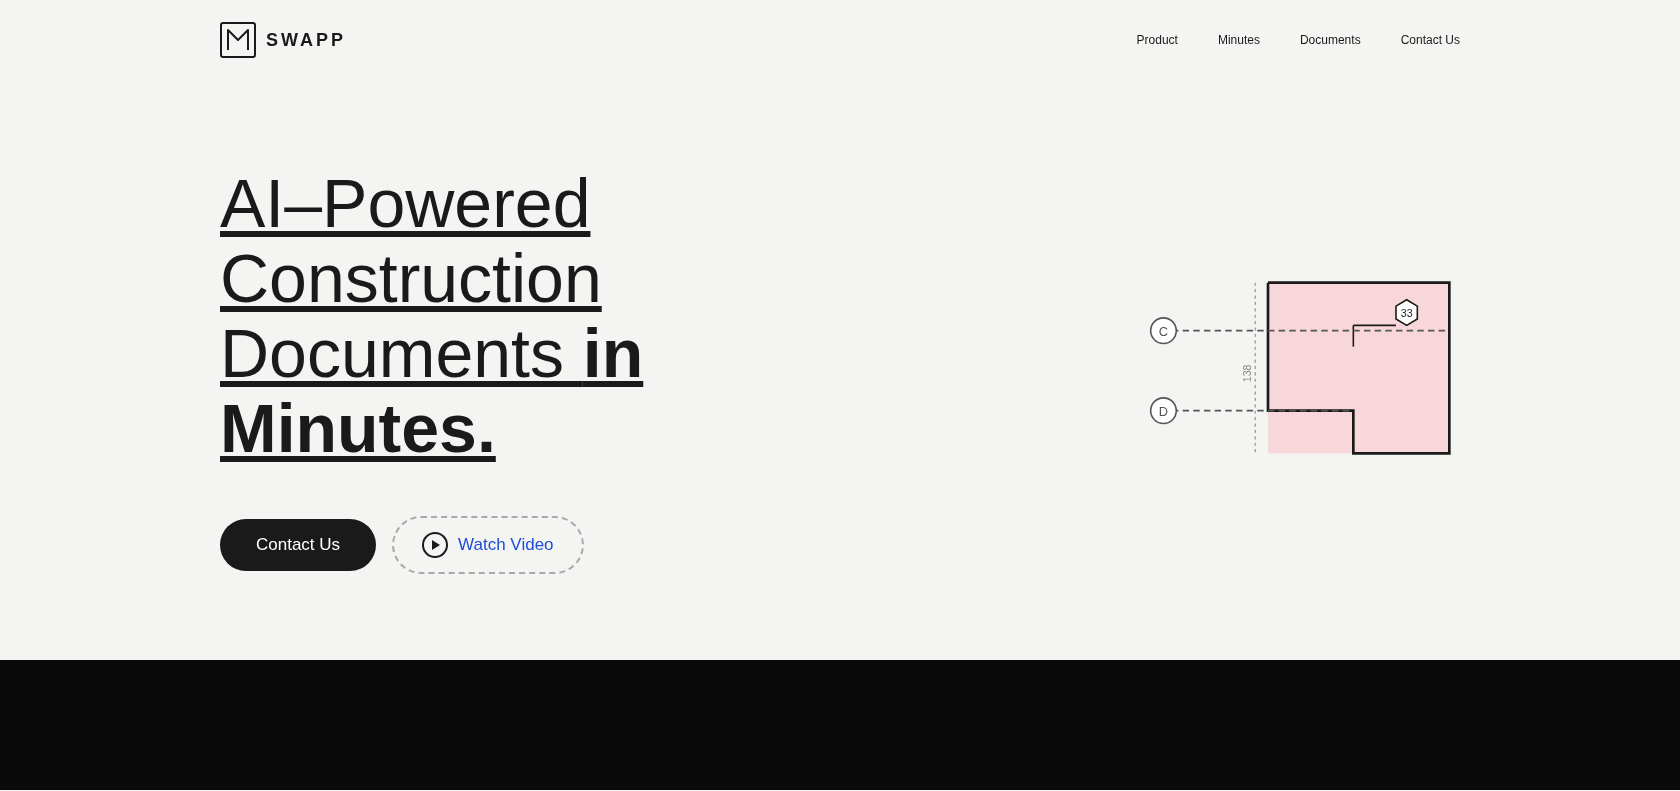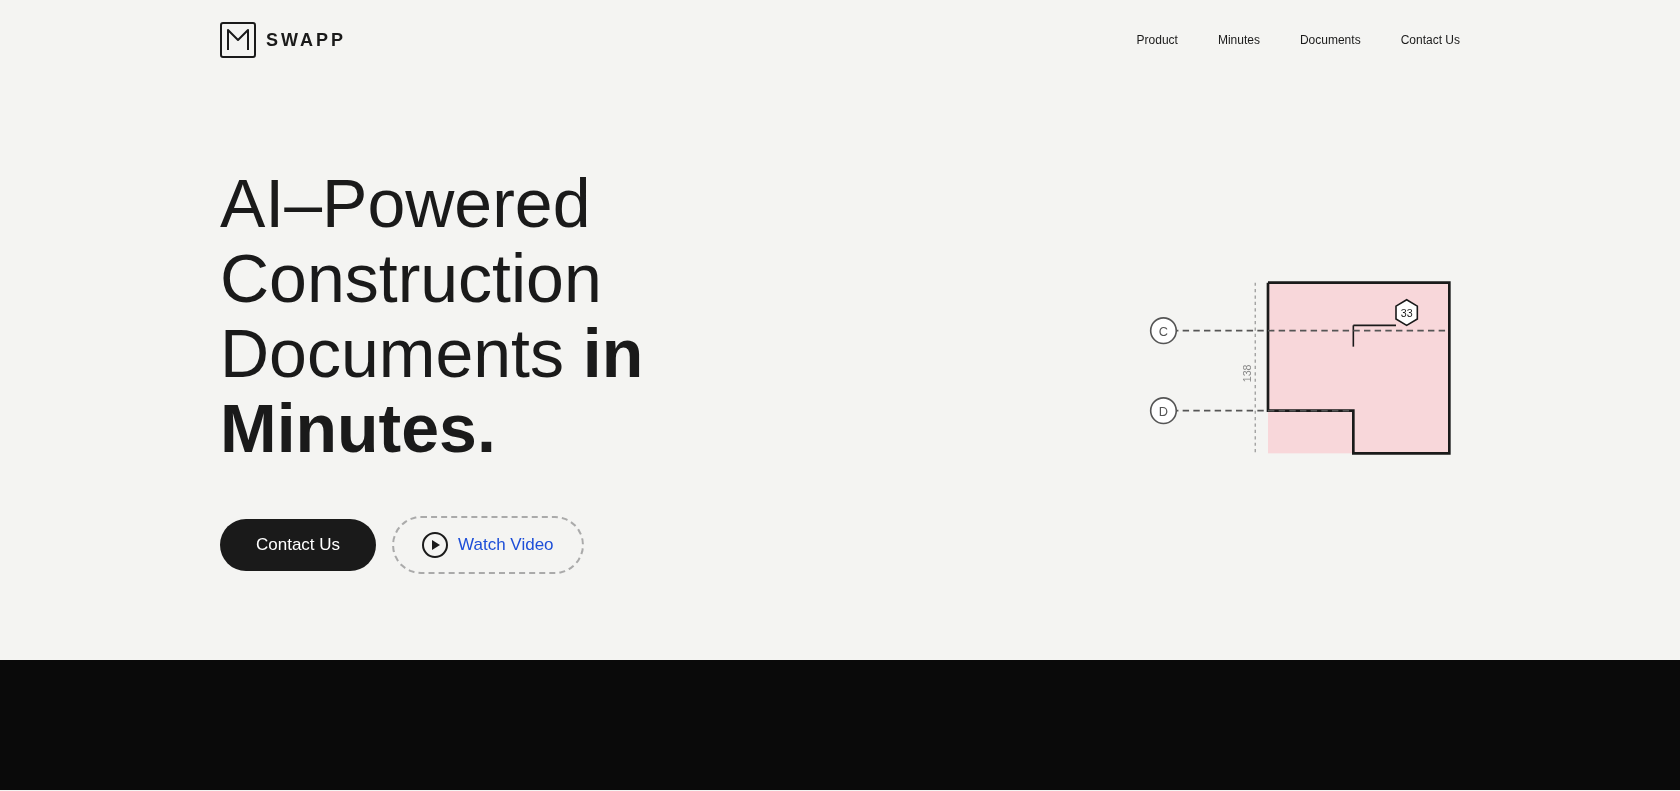--- a/index.html
+++ b/index.html
@@ -67,20 +67,21 @@
     .hero-content {
       max-width: 680px;
     }
 
     .hero-title {
       font-size: 68px;
       line-height: 1.1;
       color: #1a1a1a;
       font-weight: 400;
       margin-bottom: 50px;
+      text-decoration: underline;
     }
 
     .hero-title strong {
       font-weight: 800;
     }
 
     .hero-buttons {
       display: flex;
       align-items: center;
       gap: 16px;

